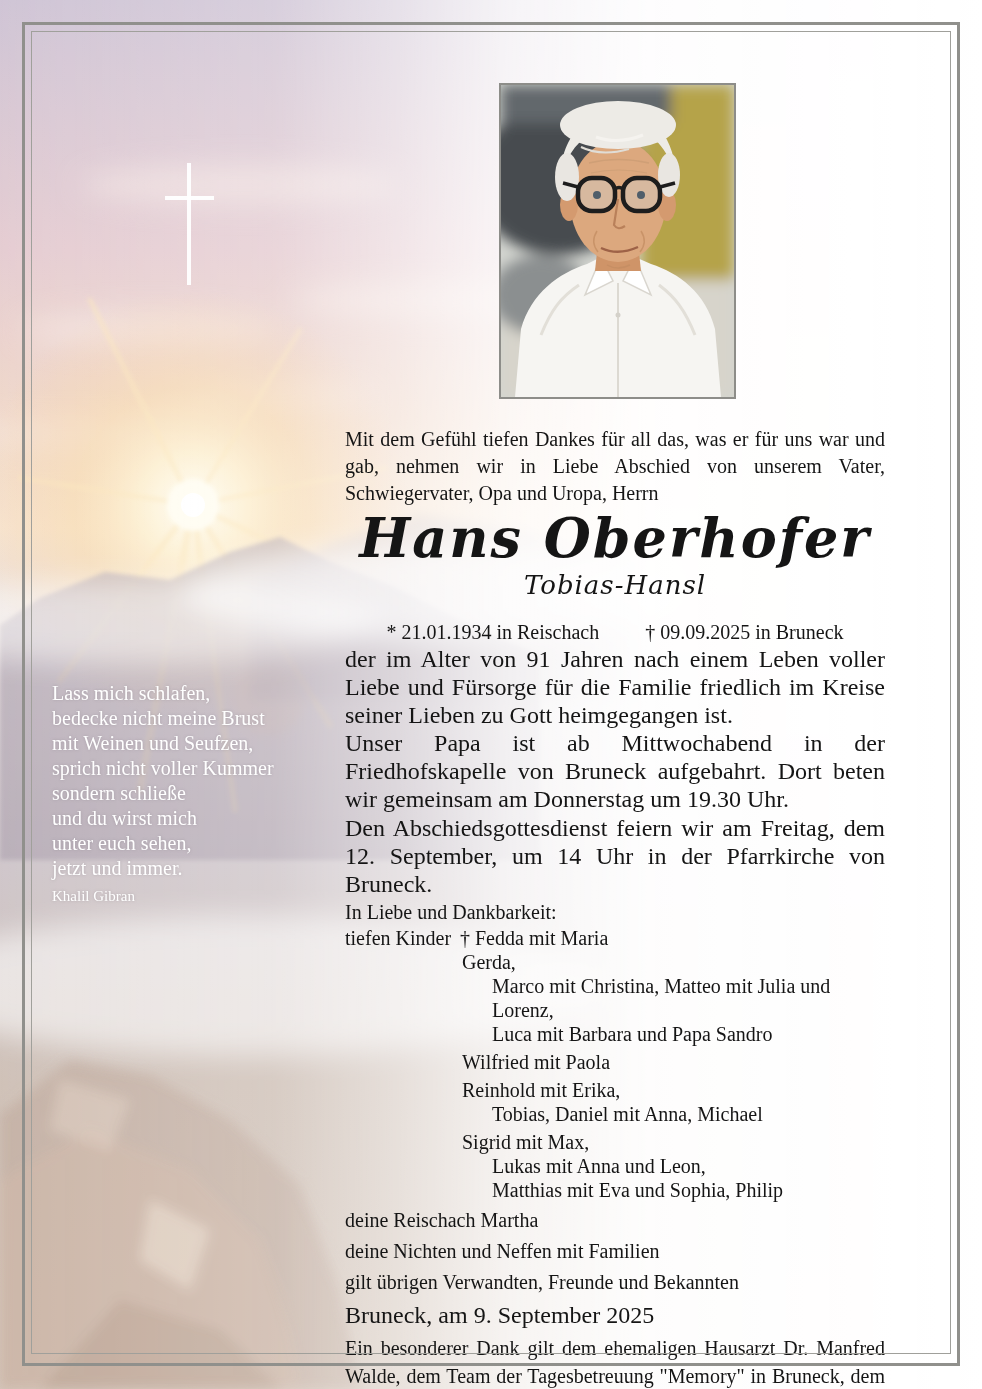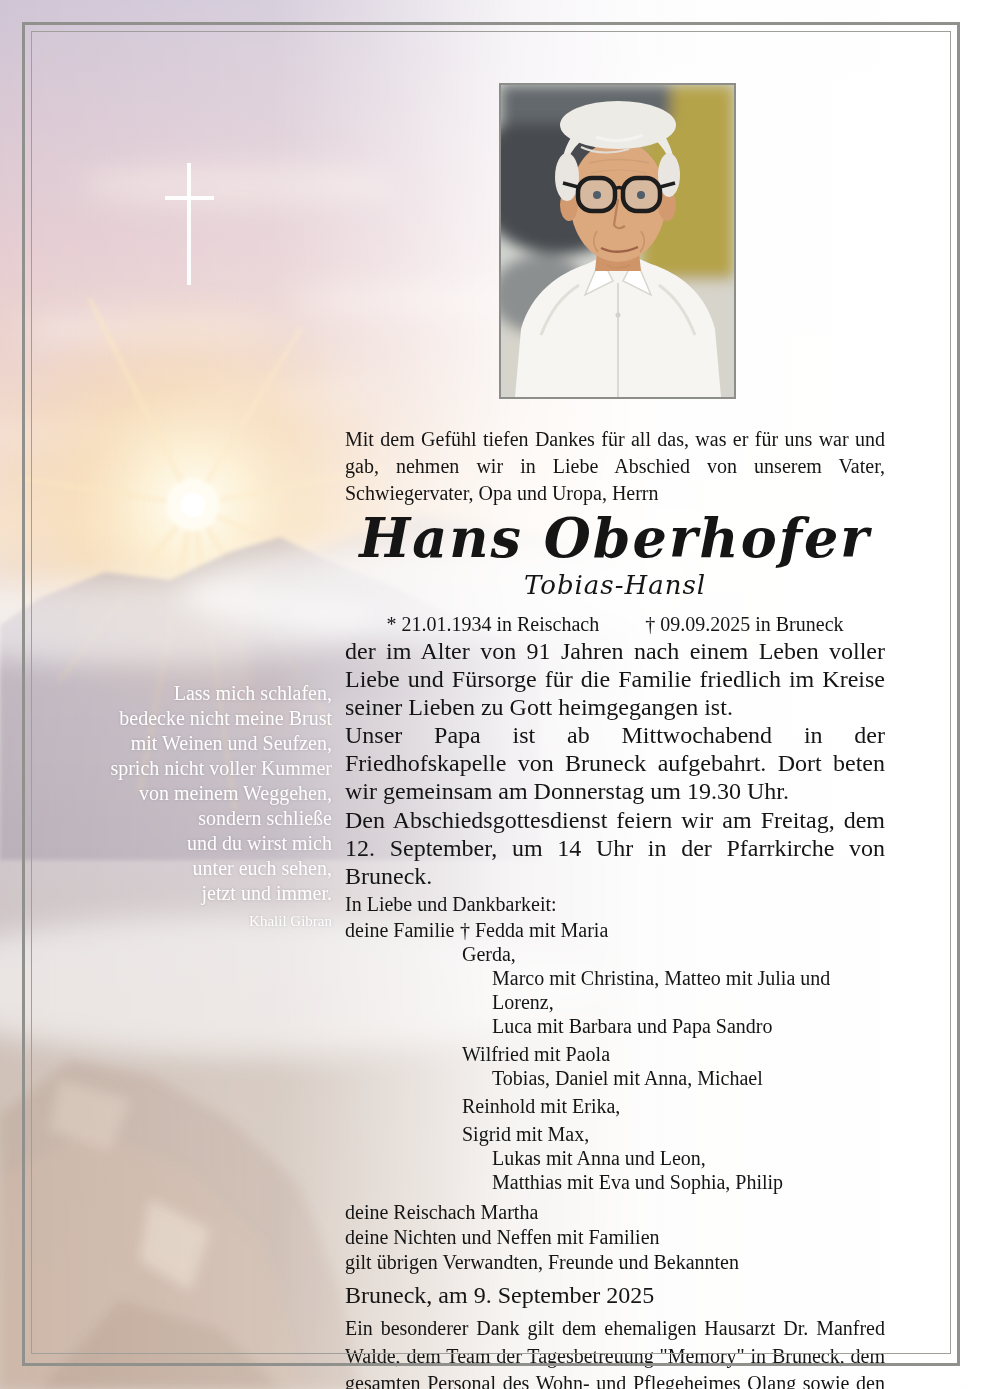--- a/index.html
+++ b/index.html
@@ -8,41 +8,41 @@
   .bg-art{position:absolute;left:0;top:0;width:982px;height:1389px;}
   .frame-outer{position:absolute;left:22px;top:22px;right:22px;bottom:23px;
                border:3px solid #90908c;pointer-events:none;}
   .frame-inner{position:absolute;left:31px;top:31px;right:31px;bottom:35px;
                border:1px solid #a0a09b;pointer-events:none;}
   .cross{position:absolute;left:0;top:0;}
   .cross .v{position:absolute;left:187px;top:163px;width:4px;height:122px;background:#ffffff;opacity:.95;}
   .cross .h{position:absolute;left:165px;top:196px;width:49px;height:4px;background:#ffffff;opacity:.95;}
   .photo{position:absolute;left:499px;top:83px;width:233px;height:312px;border:2px solid #8d8d89;background:#d5d6d1;}
   .photo svg{display:block;width:100%;height:100%;}
-  .poem{position:absolute;left:52px;top:681px;width:280px;text-align:right;color:#ffffff;
+  .poem{position:absolute;left:52px;top:681px;width:280px;text-align:left;color:#ffffff;
         font-size:20px;line-height:25px;text-shadow:0 0 3px rgba(110,100,112,.35);}
   .poem .author{font-size:15px;line-height:18px;margin-top:6px;}
   .col{position:absolute;left:345px;top:426px;width:540px;}
   .intro{font-size:20px;line-height:27px;text-align:justify;}
   .dname{font-family:"DejaVu Serif", serif;font-style:italic;font-weight:bold;
          font-size:54px;line-height:62px;text-align:center;letter-spacing:2px;margin-top:0;}
   .dnick{font-family:"DejaVu Serif", serif;font-style:italic;font-size:26px;line-height:28px;
          text-align:center;letter-spacing:1px;margin-top:2px;}
-  .dates{display:flex;justify-content:center;gap:46px;font-size:20px;line-height:26px;margin-top:12px;}
+  .dates{display:flex;justify-content:center;gap:46px;font-size:20px;line-height:26px;margin-top:20px;}
   .para{font-size:24px;line-height:28px;text-align:justify;}
   .p2{margin-top:0;}
   .p3{margin-top:1px;}
   .inlove{font-size:20px;line-height:28px;margin-top:0;}
   .family{font-size:20px;margin-top:0;}
   .fam-line{line-height:24px;}
   .fam-gap{margin-top:4px;}
   .fam-label{display:inline-block;width:115px;}
   .ind1{padding-left:117px;}
   .ind2{padding-left:147px;}
-  .close-line{font-size:20px;line-height:24px;margin-top:1px;}
+  .close-line{font-size:20px;line-height:24px;margin-top:7px;}
   .close-first{margin-top:6px;}
   .placedate{font-size:24px;line-height:26px;margin-top:8px;}
   .thanks{font-size:20px;line-height:27.5px;text-align:justify;margin-top:7px;}
 </style>
 </head>
 <body>
 
 <div class="page">
 
   <svg class="bg-art" viewBox="0 0 982 1389" preserveAspectRatio="none" aria-hidden="true">
@@ -181,21 +181,20 @@
       <path d="M100,163 Q117,171 137,162" stroke="#9e6247" stroke-width="2.4" fill="none"></path>
       <path d="M106,180 Q117,186 129,180" stroke="#c08a60" stroke-width="1.4" fill="none" opacity="0.6"></path>
     </svg>
   </div>
 
   <div class="poem">
     <div>Lass mich schlafen,</div>
     <div>bedecke nicht meine Brust</div>
     <div>mit Weinen und Seufzen,</div>
     <div>sprich nicht voller Kummer</div>
-    <div>von meinem Weggehen,</div>
     <div>sondern schließe</div>
     <div>und du wirst mich</div>
     <div>unter euch sehen,</div>
     <div>jetzt und immer.</div>
     <div class="author">Khalil Gibran</div>
   </div>
 
   <div class="col">
     <div class="intro">Mit dem Gefühl tiefen Dankes für all das, was er für uns war und gab, nehmen wir in Liebe Abschied von unserem Vater, Schwiegervater, Opa und Uropa, Herrn</div>
     <div class="dname">Hans Oberhofer</div>
@@ -204,28 +203,28 @@
       <span>* 21.01.1934 in Reischach</span>
       <span>† 09.09.2025 in Bruneck</span>
     </div>
     <div class="para">der im Alter von 91 Jahren nach einem Leben voller Liebe und Fürsorge für die Familie friedlich im Kreise seiner Lieben zu Gott heimgegangen ist.</div>
     <div class="para p2">Unser Papa ist ab Mittwochabend in der Friedhofskapelle von Bruneck aufgebahrt. Dort beten wir gemeinsam am Donnerstag um 19.30 Uhr.</div>
     <div class="para p3">Den Abschiedsgottesdienst feiern wir am Freitag, dem 12. September, um 14 Uhr in der Pfarrkirche von Bruneck.</div>
     <div class="inlove">In Liebe und Dankbarkeit:</div>
 
     <div class="family">
       <div class="fam-line">
-        <span class="fam-label">deine Familie</span><span>† Fedda mit Maria</span>
+        <span class="fam-label">tiefen Kinder</span><span>† Fedda mit Maria</span>
       </div>
       <div class="fam-line ind1">Gerda,</div>
       <div class="fam-line ind2">Marco mit Christina, Matteo mit Julia und Lorenz,</div>
       <div class="fam-line ind2">Luca mit Barbara und Papa Sandro</div>
       <div class="fam-line ind1 fam-gap">Wilfried mit Paola</div>
+      <div class="fam-line ind1 fam-gap">Reinhold mit Erika,</div>
       <div class="fam-line ind2">Tobias, Daniel mit Anna, Michael</div>
-      <div class="fam-line ind1 fam-gap">Reinhold mit Erika,</div>
       <div class="fam-line ind1 fam-gap">Sigrid mit Max,</div>
       <div class="fam-line ind2">Lukas mit Anna und Leon,</div>
       <div class="fam-line ind2">Matthias mit Eva und Sophia, Philip</div>
     </div>
 
     <div class="close-line close-first">deine Reischach Martha</div>
     <div class="close-line">deine Nichten und Neffen mit Familien</div>
     <div class="close-line">gilt übrigen Verwandten, Freunde und Bekannten</div>
     <div class="placedate">Bruneck, am 9. September 2025</div>
     <div class="thanks">Ein besonderer Dank gilt dem ehemaligen Hausarzt Dr. Manfred Walde, dem Team der Tagesbetreuung "Memory" in Bruneck, dem gesamten Personal des Wohn- und Pflegeheimes Olang sowie den Ärzten und dem Pflegepersonal der Abteilung Medizin A am Krankenhaus Bruneck.</div>

